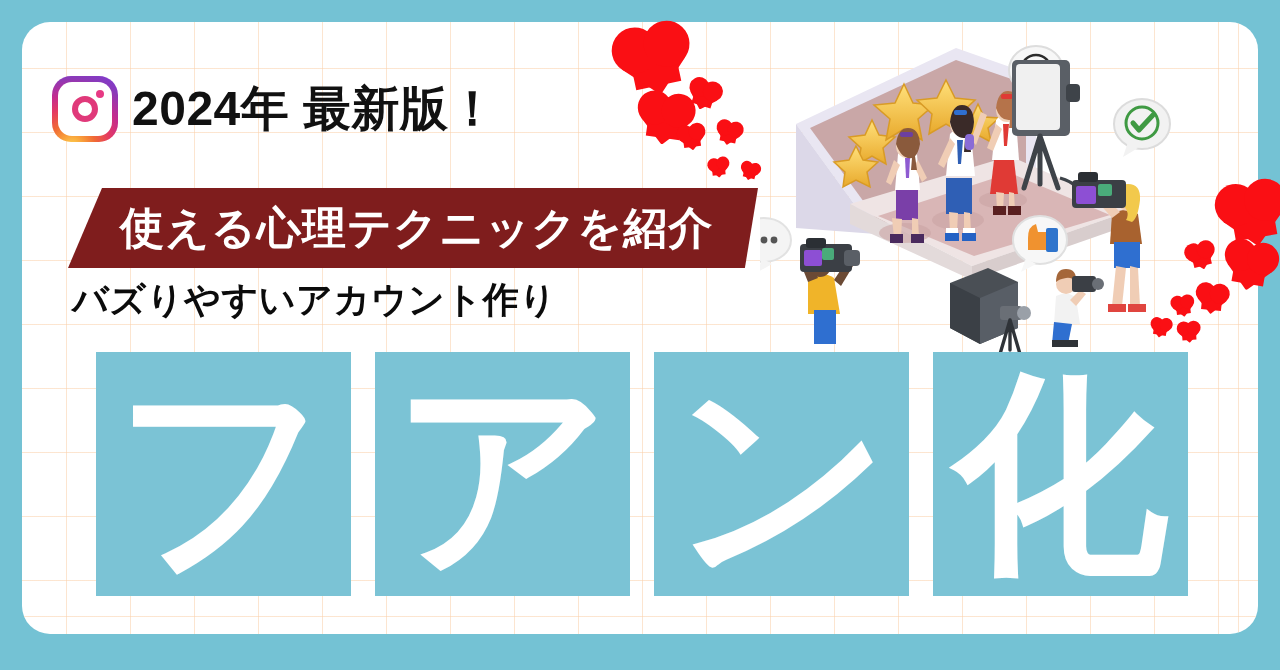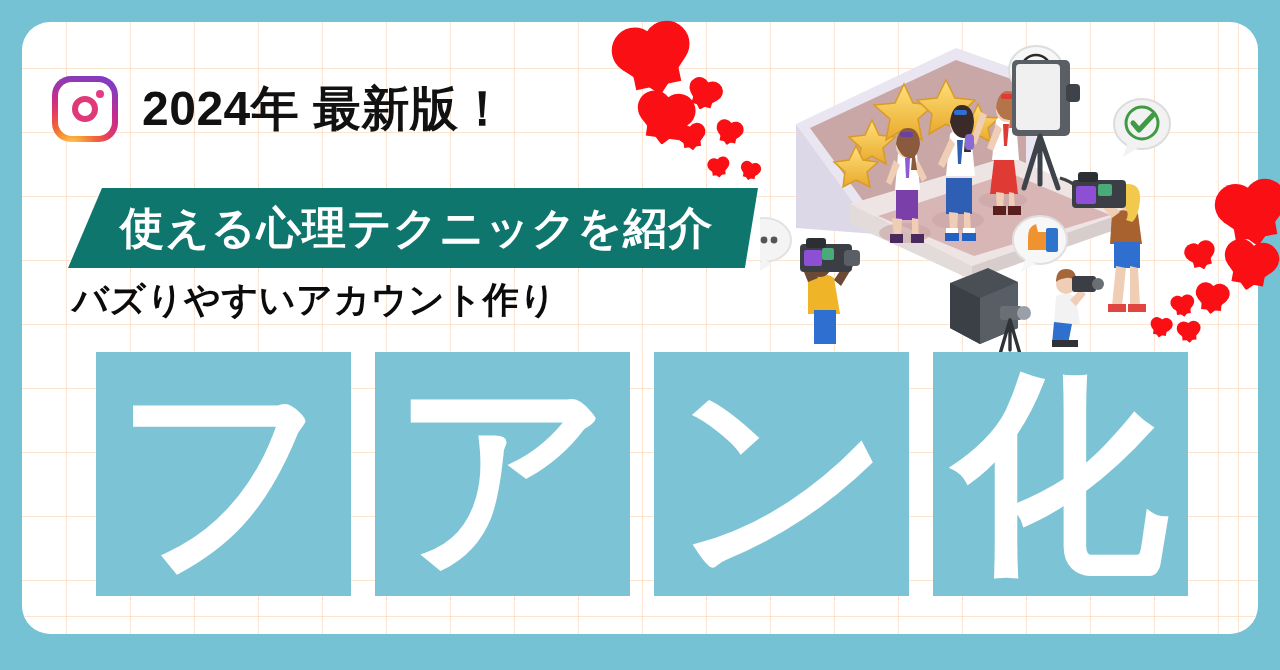--- a/index.html
+++ b/index.html
@@ -17,21 +17,21 @@
   }
   .grid{
     position:absolute;inset:0;
     background-image:
       repeating-linear-gradient(to right, rgba(250,208,170,.55) 0 1.4px, transparent 1.4px 64px),
       repeating-linear-gradient(to bottom, rgba(250,208,170,.55) 0 1.4px, transparent 1.4px 64px);
     background-position:-20px -18px;
   }
 
   
-  .hdr{position:absolute;left:52px;top:76px;display:flex;align-items:center;gap:24px;}
+  .hdr{position:absolute;left:52px;top:76px;display:flex;align-items:center;gap:14px;}
   .ig{
     position:relative;width:66px;height:66px;border-radius:19px;
     background:
       radial-gradient(circle at 30% 107%, #fdd651 0%, #f9a03b 14%, #f06a35 28%, #e43a63 46%, #c42c8f 62%, #8a3ab9 82%, #7a3bd6 100%);
     display:flex;align-items:center;justify-content:center;
   }
   .ig::before{
     content:"";position:absolute;inset:6px;border-radius:14px;background:#fff;
   }
   .ig .ring2{
@@ -40,21 +40,21 @@
   }
   .ig .dot{position:absolute;z-index:3;right:14px;top:14px;width:8px;height:8px;border-radius:50%;background:#e73a84;}
   .title1{
     font-size:48px;font-weight:900;color:#111;letter-spacing:.5px;white-space:nowrap;
     font-family:"Liberation Sans","DejaVu Sans",sans-serif;
   }
 
   
   .ribbon{
     position:absolute;left:68px;top:188px;width:690px;height:80px;
-    background:#0f766e;
+    background:#7f1d1d;
     clip-path:polygon(34px 0, 100% 0, 98.1% 100%, 0 100%);
     display:flex;align-items:center;
   }
   .ribbon span{
     margin-left:52px;font-size:44px;font-weight:900;color:#ffffff;letter-spacing:1px;white-space:nowrap;
   }
 
   
   .title2{
     position:absolute;left:72px;top:276px;

